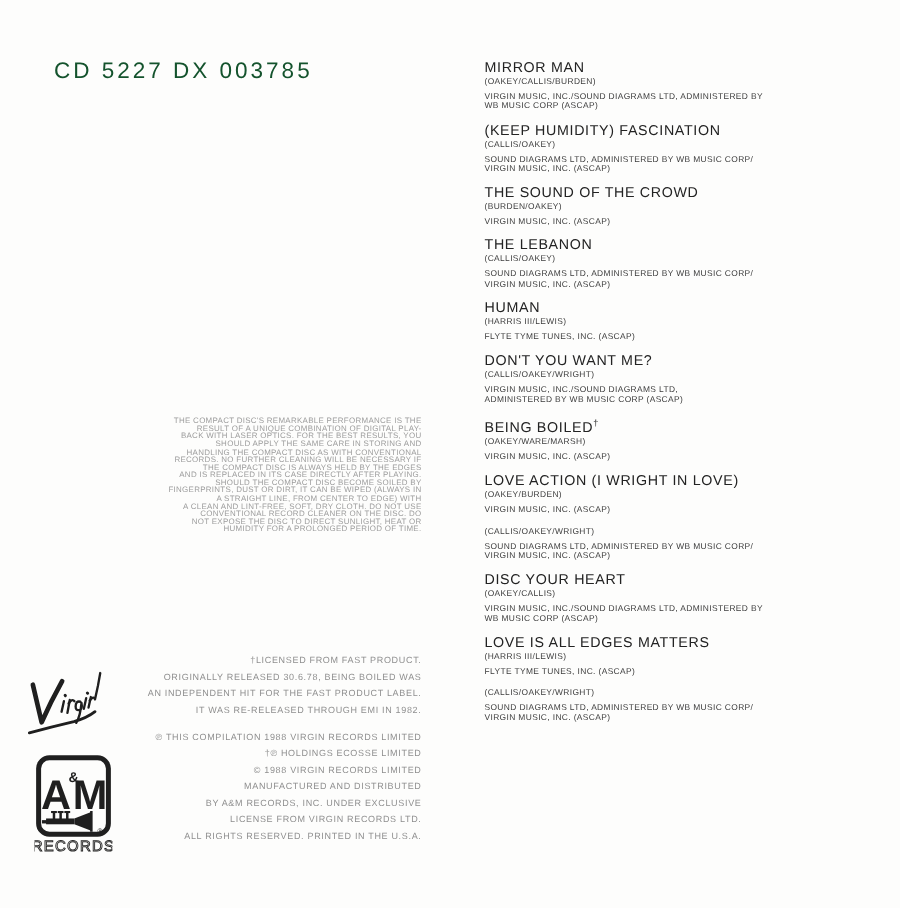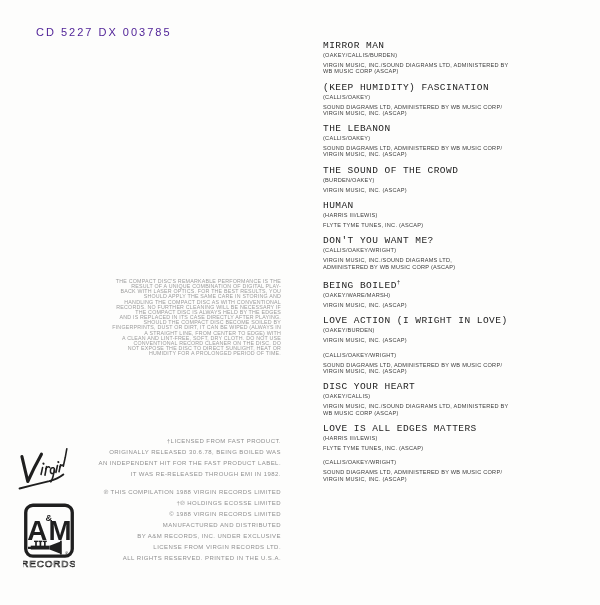--- a/index.html
+++ b/index.html
@@ -3,30 +3,30 @@
 <meta charset="utf-8">
 <style>
   html,body{margin:0;padding:0;}
   body{
     width:600px;height:605px;position:relative;overflow:hidden;
     background:#fdfdfc;
     font-family:"Liberation Sans", sans-serif;
     -webkit-font-smoothing:antialiased;
   }
   .catalog{
-    position:absolute;left:36px;top:26px;
-    font-size:11px;letter-spacing:2px;color:#4c1d95;
+    position:absolute;left:36px;top:39px;
+    font-size:15px;letter-spacing:2px;color:#14532d;
   }
   
   .tracklist{
     position:absolute;left:323px;top:41px;width:266px;color:#2d2d2d;
   }
   .track{margin-bottom:8px;}
   .t-title{
-    font-size:9.5px;letter-spacing:.45px;line-height:10px;color:#232323;font-family:Liberation Mono, monospace;
+    font-size:9.5px;letter-spacing:.45px;line-height:10px;color:#232323;
   }
   .t-title sup{font-size:6px;vertical-align:super;}
   .t-writers{
     font-size:5.6px;letter-spacing:.25px;line-height:7px;margin-top:1px;color:#3c3c3c;
   }
   .t-pub{
     font-size:5.6px;letter-spacing:.25px;margin-top:3px;color:#3c3c3c;
   }
   .t-pub div{line-height:6.3px;}
   
@@ -65,31 +65,31 @@
     </div>
     <div class="track">
       <div class="t-title">(KEEP HUMIDITY) FASCINATION</div>
       <div class="t-writers">(CALLIS/OAKEY)</div>
       <div class="t-pub">
         <div>SOUND DIAGRAMS LTD, ADMINISTERED BY WB MUSIC CORP/</div>
         <div>VIRGIN MUSIC, INC. (ASCAP)</div>
       </div>
     </div>
     <div class="track">
+      <div class="t-title">THE SOUND OF THE CROWD</div>
+      <div class="t-writers">(BURDEN/OAKEY)</div>
+      <div class="t-pub">
+        <div>VIRGIN MUSIC, INC. (ASCAP)</div>
+      </div>
+    </div>
+    <div class="track">
       <div class="t-title">THE LEBANON</div>
       <div class="t-writers">(CALLIS/OAKEY)</div>
       <div class="t-pub">
         <div>SOUND DIAGRAMS LTD, ADMINISTERED BY WB MUSIC CORP/</div>
-        <div>VIRGIN MUSIC, INC. (ASCAP)</div>
-      </div>
-    </div>
-    <div class="track">
-      <div class="t-title">THE SOUND OF THE CROWD</div>
-      <div class="t-writers">(BURDEN/OAKEY)</div>
-      <div class="t-pub">
         <div>VIRGIN MUSIC, INC. (ASCAP)</div>
       </div>
     </div>
     <div class="track">
       <div class="t-title">HUMAN</div>
       <div class="t-writers">(HARRIS III/LEWIS)</div>
       <div class="t-pub">
         <div>FLYTE TYME TUNES, INC. (ASCAP)</div>
       </div>
     </div>

